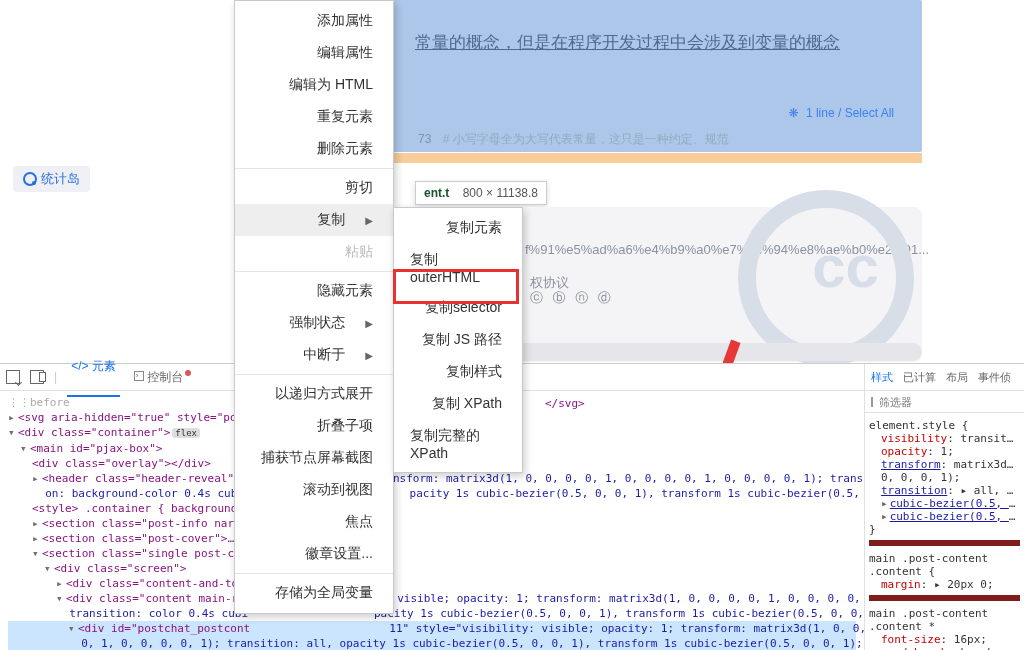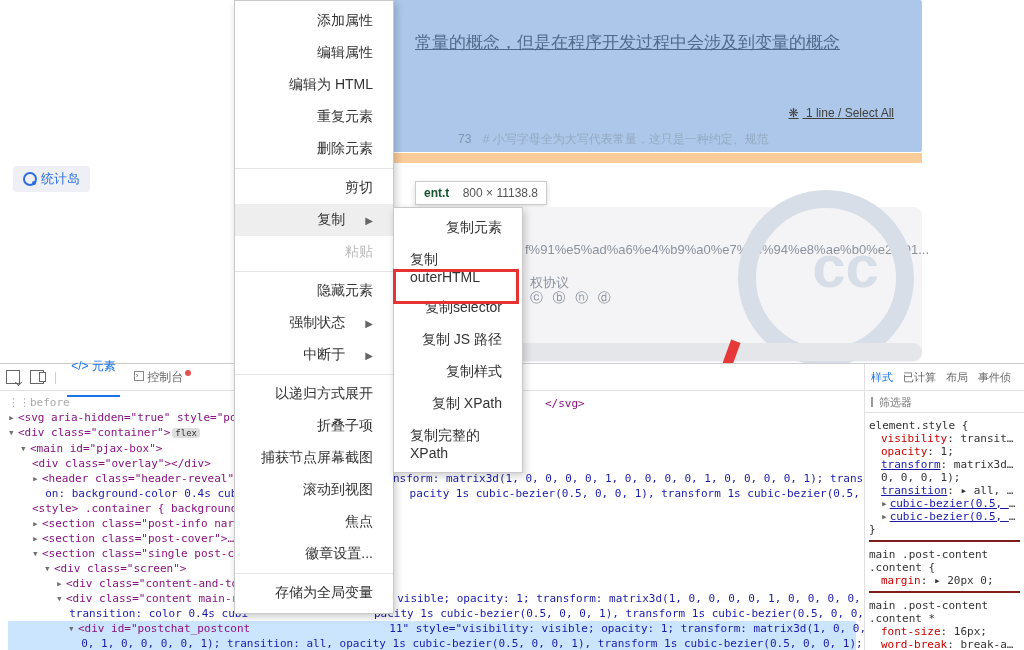--- a/index.html
+++ b/index.html
@@ -2,24 +2,24 @@
 <html><head>
 <meta charset="utf-8">
 <style>
 * { box-sizing: border-box; margin: 0; padding: 0; }
 body { font-family: "Segoe UI", Arial, sans-serif; font-size: 12px; color: #333; background: #fff; width: 1024px; height: 650px; overflow: hidden; position: relative; }
 
 
 .webpage { position: relative; width: 100%; height: 363px; background: #fff; }
 .blue-box { position: absolute; left: 243px; top: 0; right: 102px; height: 152px; background: #acc7e9; border-radius: 2px; }
 .blue-text { position: absolute; left: 415px; top: 31px; color: #4f6a8a; font-size: 17px; text-decoration: underline; }
-.toolbar-right { position: absolute; right: 130px; top: 106px; color: #404040; font-size: 12px; text-decoration: underline; }
+.toolbar-right { position: absolute; right: 130px; top: 106px; color: #3b82f6; font-size: 12px; }
 .toolbar-right .star { margin-right: 4px; }
 .code-line { position: absolute; left: 418px; top: 131px; font-size: 12px; color: #94aac2; }
-.code-line .num { color: #7e95ad; margin-right: 8px; margin-left: 40px; }
+.code-line .num { color: #7e95ad; margin-right: 8px; }
 .orange-strip { position: absolute; left: 243px; top: 153px; right: 102px; height: 10px; background: #f9cc9a; }
 
 .tongji-badge { position: absolute; left: 13px; top: 166px; background: #eef0f5; color: #2a6de0; font-size: 13px; padding: 4px 10px; border-radius: 4px; display: flex; align-items: center; }
 .tongji-badge .icon-circle { width: 14px; height: 14px; border: 2px solid #2a6de0; border-radius: 50%; margin-right: 4px; position: relative; }
 .tongji-badge .icon-circle::after { content: ''; position: absolute; width: 4px; height: 4px; background: #2a6de0; border-radius: 50%; right: -1px; bottom: -1px; }
 
 .dim-tooltip { position: absolute; left: 415px; top: 181px; background: #fff; border: 1px solid #ccc; box-shadow: 0 2px 6px rgba(0,0,0,0.15); padding: 4px 8px; font-size: 12px; color: #555; }
 .dim-tooltip .t { color: #14532d; font-weight: bold; }
 
 .content-area { position: absolute; left: 243px; top: 207px; right: 102px; height: 155px; background: #f4f4f6; border-radius: 8px; overflow: hidden; }
@@ -54,21 +54,21 @@
 .dots { color: #aaa; }
 
 
 .dt-right { width: 160px; border-left: 1px solid #e0e0e0; display: flex; flex-direction: column; font-size: 11px; overflow: hidden; }
 .dt-right-tabs { height: 27px; border-bottom: 1px solid #e0e0e0; display: flex; align-items: center; gap: 10px; padding: 0 6px; color: #666; }
 .dt-right-tabs .active { color: #1a73e8; }
 .dt-right-filter { height: 22px; border-bottom: 1px solid #e0e0e0; display: flex; align-items: center; padding: 0 6px; gap: 6px; }
 .dt-right-filter .filter-icon { width: 10px; height: 10px; border: 1px solid #999; }
 .dt-right-filter input { border: none; outline: none; flex: 1; font-size: 11px; color: #999; }
 .dt-right-rules { flex: 1; overflow: auto; padding: 4px; font-family: Consolas, monospace; }
-.rule-block { border-bottom: 2px solid #7f1d1d; padding: 2px 0 4px; margin-bottom: 4px; }
+.rule-block { border-bottom: 6px solid #7f1d1d; padding: 2px 0 4px; margin-bottom: 4px; }
 .rule-sel { color: #333; }
 .prop { padding-left: 12px; color: #333; white-space: nowrap; overflow: hidden; text-overflow: ellipsis; }
 .prop .pn { color: #c80000; }
 .prop .pv { color: #333; }
 .prop .link { color: #1a1aa6; text-decoration: underline; }
 .prop .sub-tri { color: #666; margin-right: 2px; }
 
 
 .ctx-menu { position: absolute; background: #fff; border: 1px solid #c9c9c9; box-shadow: 2px 3px 8px rgba(0,0,0,0.2); font-size: 14px; padding: 4px 0; z-index: 100; }
 .ctx-item { padding: 7px 20px 7px 16px; color: #333; display: flex; justify-content: flex-end; align-items: center; cursor: default; position: relative; }

